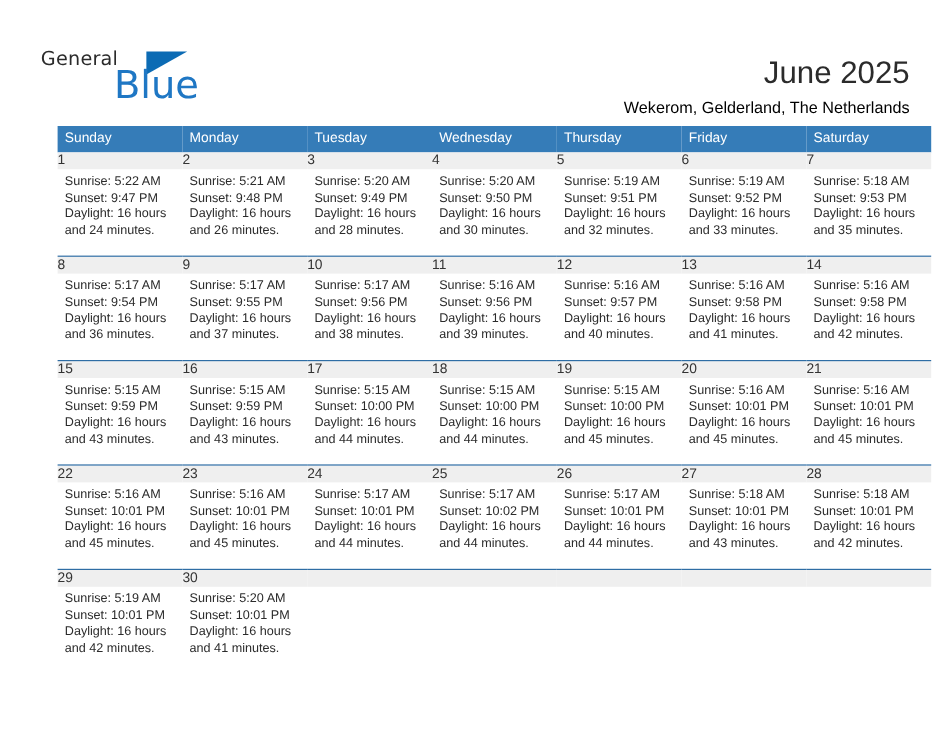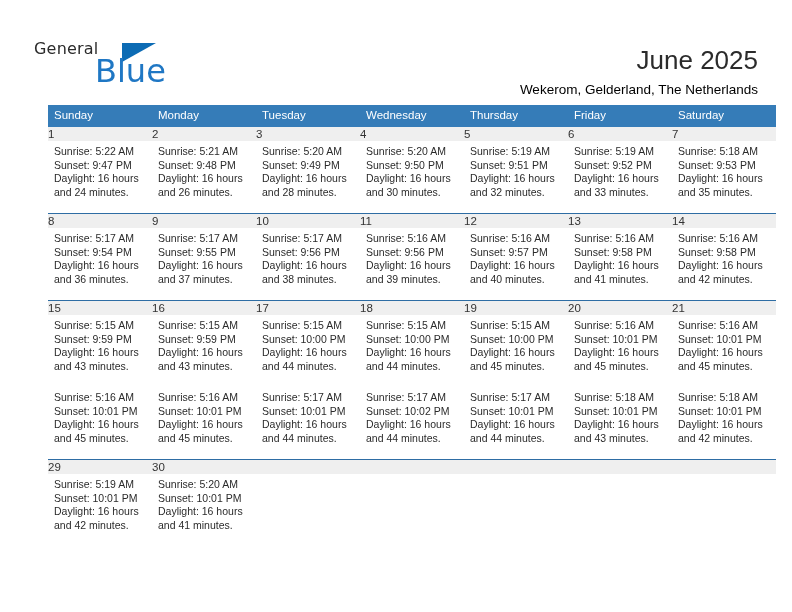--- a/index.html
+++ b/index.html
@@ -353,20 +353,29 @@
             </div>
           </td>
           <td>
             <div class="cellbody">
               <p>Sunrise: 5:16 AM</p>
               <p>Sunset: 10:01 PM</p>
               <p>Daylight: 16 hours and 45 minutes.</p>
             </div>
           </td>
         </tr>
+        <tr class="week-row">
+          <td class="daynum">22</td>
+          <td class="daynum">23</td>
+          <td class="daynum">24</td>
+          <td class="daynum">25</td>
+          <td class="daynum">26</td>
+          <td class="daynum">27</td>
+          <td class="daynum">28</td>
+        </tr>
         <tr>
           <td>
             <div class="cellbody">
               <p>Sunrise: 5:16 AM</p>
               <p>Sunset: 10:01 PM</p>
               <p>Daylight: 16 hours and 45 minutes.</p>
             </div>
           </td>
           <td>
             <div class="cellbody">

